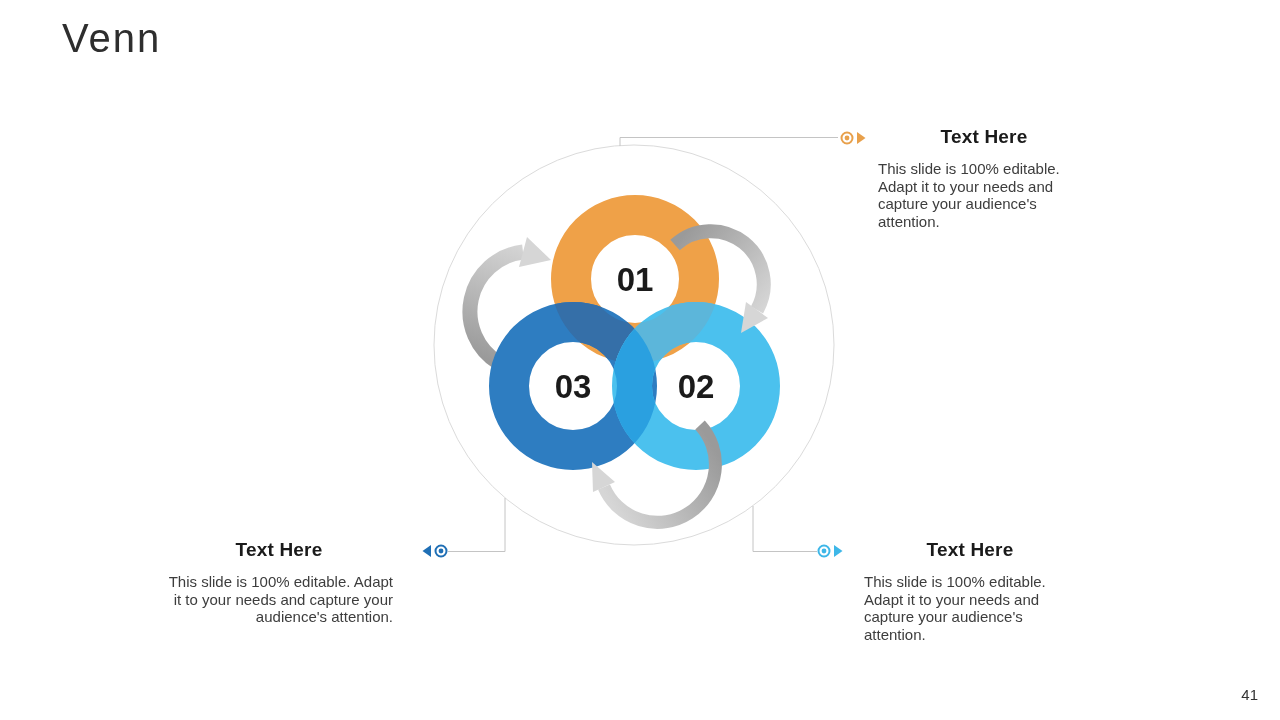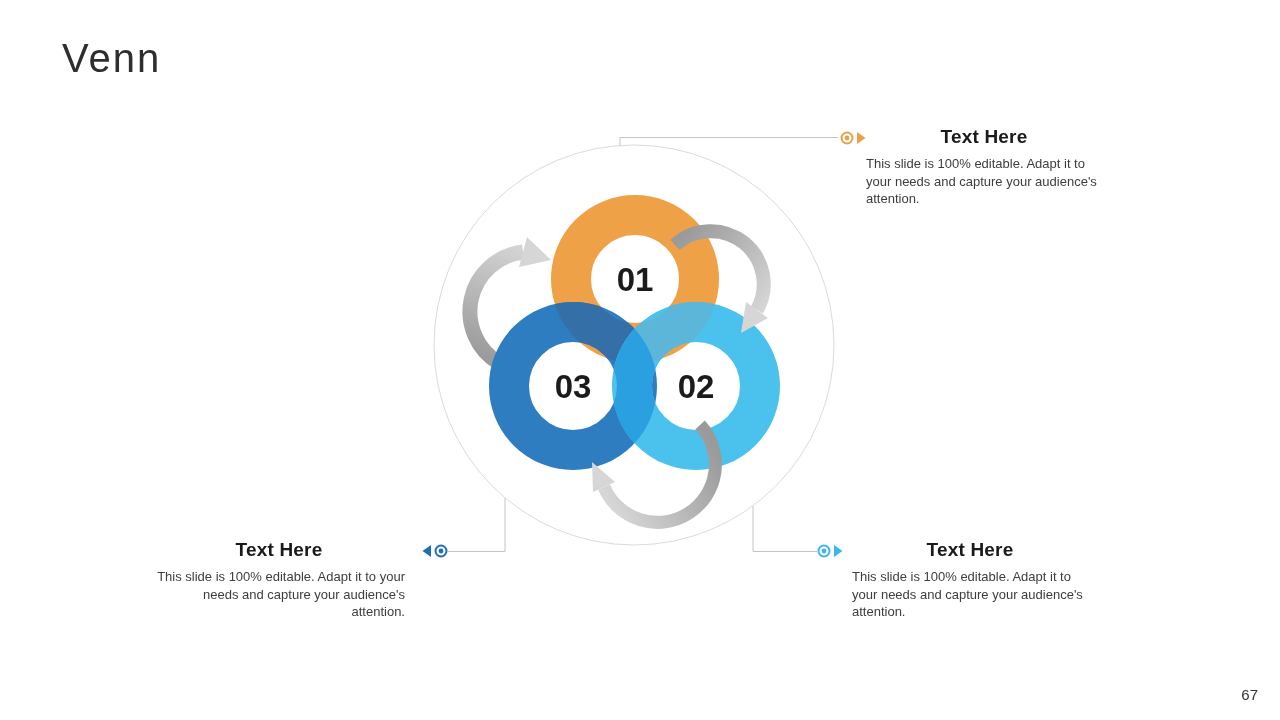--- a/index.html
+++ b/index.html
@@ -2,30 +2,30 @@
 <html><head>
 <meta charset="utf-8">
 <style>
   html,body{margin:0;padding:0;}
   body{
     width:1280px;height:720px;position:relative;overflow:hidden;
     background:#ffffff;font-family:"Liberation Sans",sans-serif;
   }
   .slide-title{
     position:absolute;left:62px;top:16px;
-    font-size:40px;font-weight:400;color:#2e2e2e;letter-spacing:2px;margin-top:20px;
+    font-size:40px;font-weight:400;color:#2e2e2e;letter-spacing:2px;
   }
   .diagram-svg{position:absolute;left:0;top:0;}
   .callout{position:absolute;}
   .callout .co-head{
     font-size:19px;line-height:22px;font-weight:bold;color:#1a1a1a;
     margin:0 0 7px 0;letter-spacing:0.2px;text-align:center;
   }
   .callout .co-body{
-    font-size:13px;line-height:17.5px;color:#3d3d3d;margin:0;
+    font-size:15px;line-height:17.5px;color:#3d3d3d;margin:12px;
   }
   .co-top-right{left:866px;top:126px;width:236px;text-align:left;}
   .co-bottom-left{left:153px;top:539px;width:252px;text-align:right;}
   .co-bottom-right{left:852px;top:539px;width:236px;text-align:left;}
   .page-number{
     position:absolute;right:22px;top:686px;
     font-size:15px;color:#333333;
   }
   svg text.num{
     font-family:"Liberation Sans",sans-serif;
@@ -116,13 +116,13 @@
 <div class="callout co-bottom-left">
   <div class="co-head">Text Here</div>
   <p class="co-body">This slide is 100% editable. Adapt it to your needs and capture your audience's attention.</p>
 </div>
 
 <div class="callout co-bottom-right">
   <div class="co-head">Text Here</div>
   <p class="co-body">This slide is 100% editable. Adapt it to your needs and capture your audience's attention.</p>
 </div>
 
-<div class="page-number">67</div>
+<div class="page-number">41</div>
 
 </body></html>

